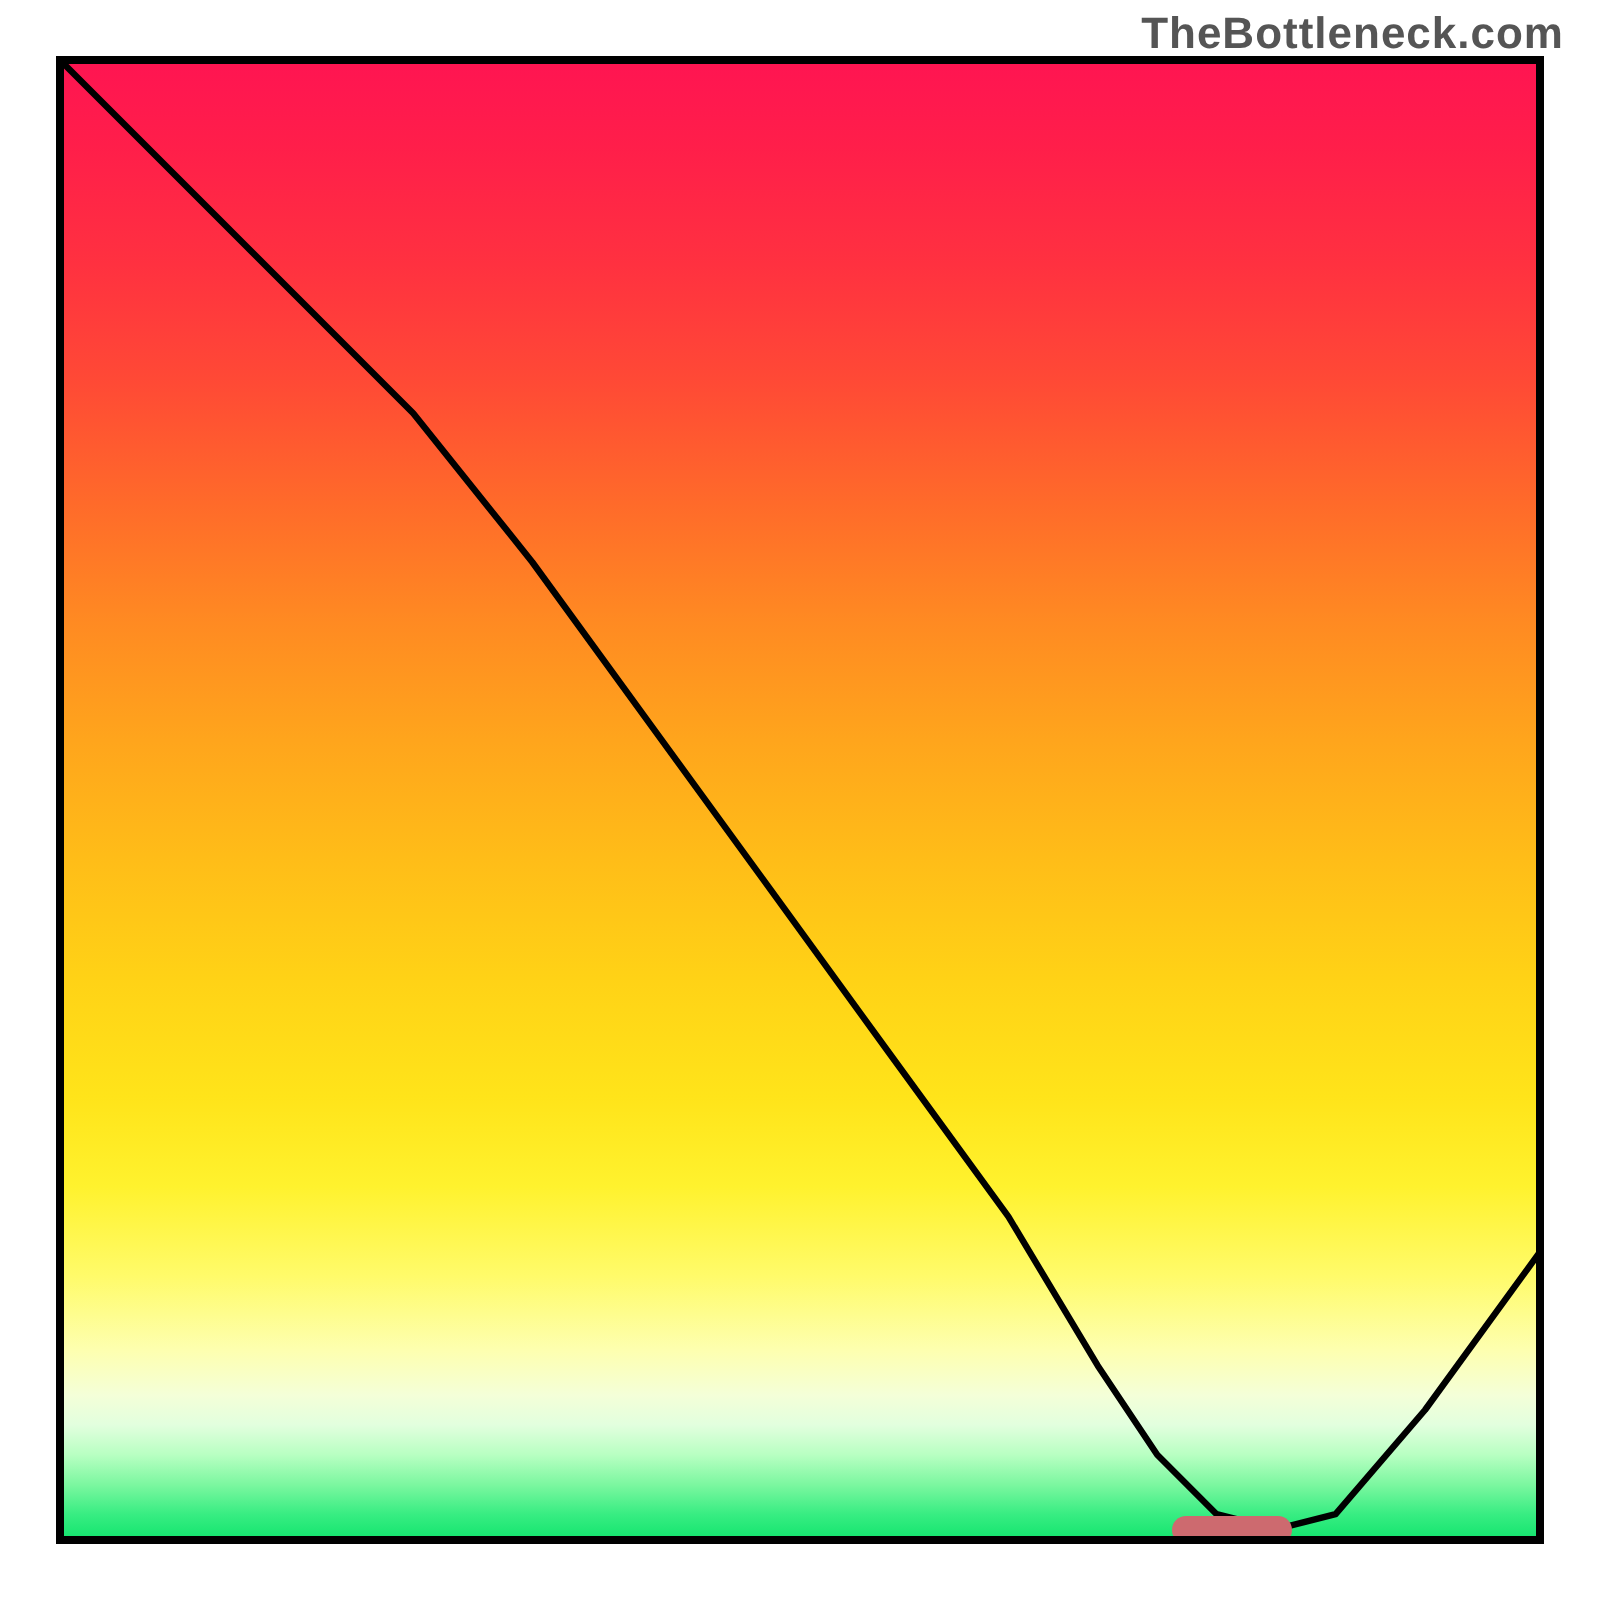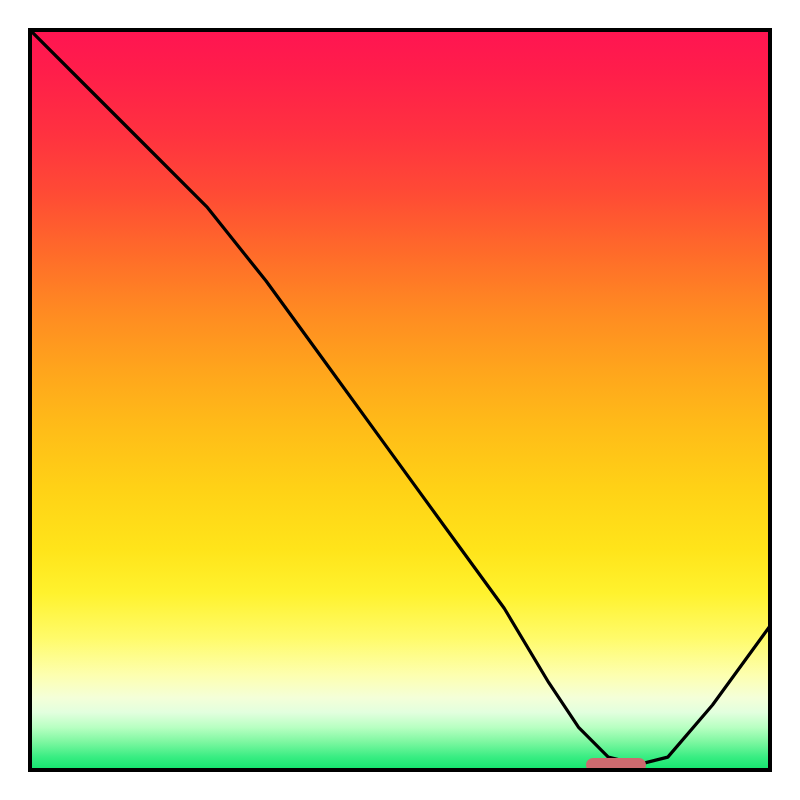--- a/index.html
+++ b/index.html
@@ -90,20 +90,21 @@
     background: #cd6a6f;
     border-radius: 7px;
     z-index: 12;
   }
 </style>
 </head>
 <body>
 
 <div class="container">
 
+  <div class="watermark">TheBottleneck.com</div>
 
   <div class="plot-box">
     <div class="gradient"></div>
 
     <svg class="curve" viewBox="0 0 744 744" preserveAspectRatio="none">
       <path id="curve-path" fill="none" stroke-width="3.2" stroke-linejoin="round" stroke-linecap="round" stroke="#000000" d="M0.0 0.0 L59.5 59.5 L119.0 119.0 L178.6 178.6 L238.1 253.0 L297.6 334.8 L357.1 416.6 L416.6 498.5 L476.2 580.3 L520.8 654.7 L550.6 699.4 L580.3 729.1 L610.1 736.6 L639.8 729.1 L684.5 677.0 L744.0 595.2"></path>
     </svg>
 
     <div id="opt-marker" class="marker" style="background: rgb(205, 106, 111); width: 59.52px; left: 558px; top: 729.56px;"></div>
 

